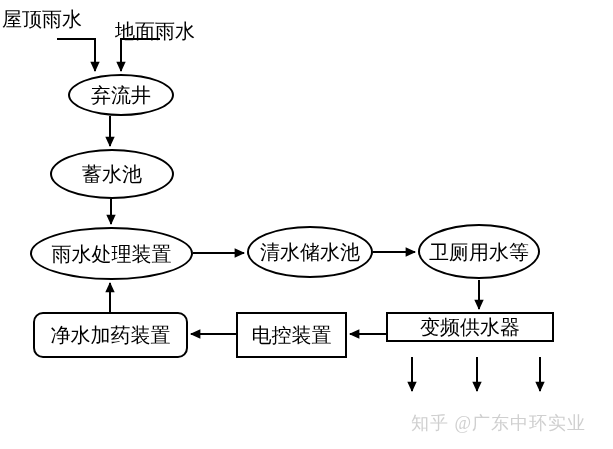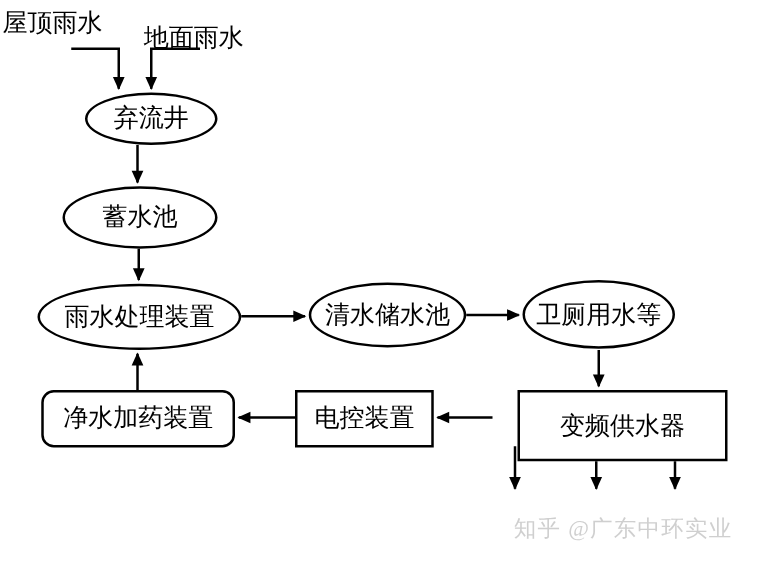--- a/index.html
+++ b/index.html
@@ -65,17 +65,17 @@
   <div class="node plain" style="left:115px;top:19px;width:86px;height:24px;">地面雨水</div>
 
   <div class="node ellipse" style="left:68px;top:74px;width:106px;height:42px;text-align:center;">弃流井</div>
   <div class="node ellipse" style="left:50px;top:149px;width:124px;height:50px;">蓄水池</div>
   <div class="node ellipse" style="left:30px;top:227px;width:163px;height:53px;">雨水处理装置</div>
   <div class="node ellipse" style="left:247px;top:226px;width:126px;height:52px;">清水储水池</div>
   <div class="node ellipse" style="left:418px;top:224px;width:122px;height:55px;">卫厕用水等</div>
 
   <div class="node" style="left:33px;top:312px;width:155px;height:46px;border-radius:10px;">净水加药装置</div>
   <div class="node" style="left:236px;top:312px;width:111px;height:46px;">电控装置</div>
-  <div class="node" style="left:414px;top:312px;width:168px;height:57px;">变频供水器</div>
+  <div class="node" style="left:386px;top:312px;width:168px;height:30px;">变频供水器</div>
 
   <div class="watermark" style="left:411px;top:411px;">知乎 @广东中环实业</div>
 
 </div>
 
 </body></html>

